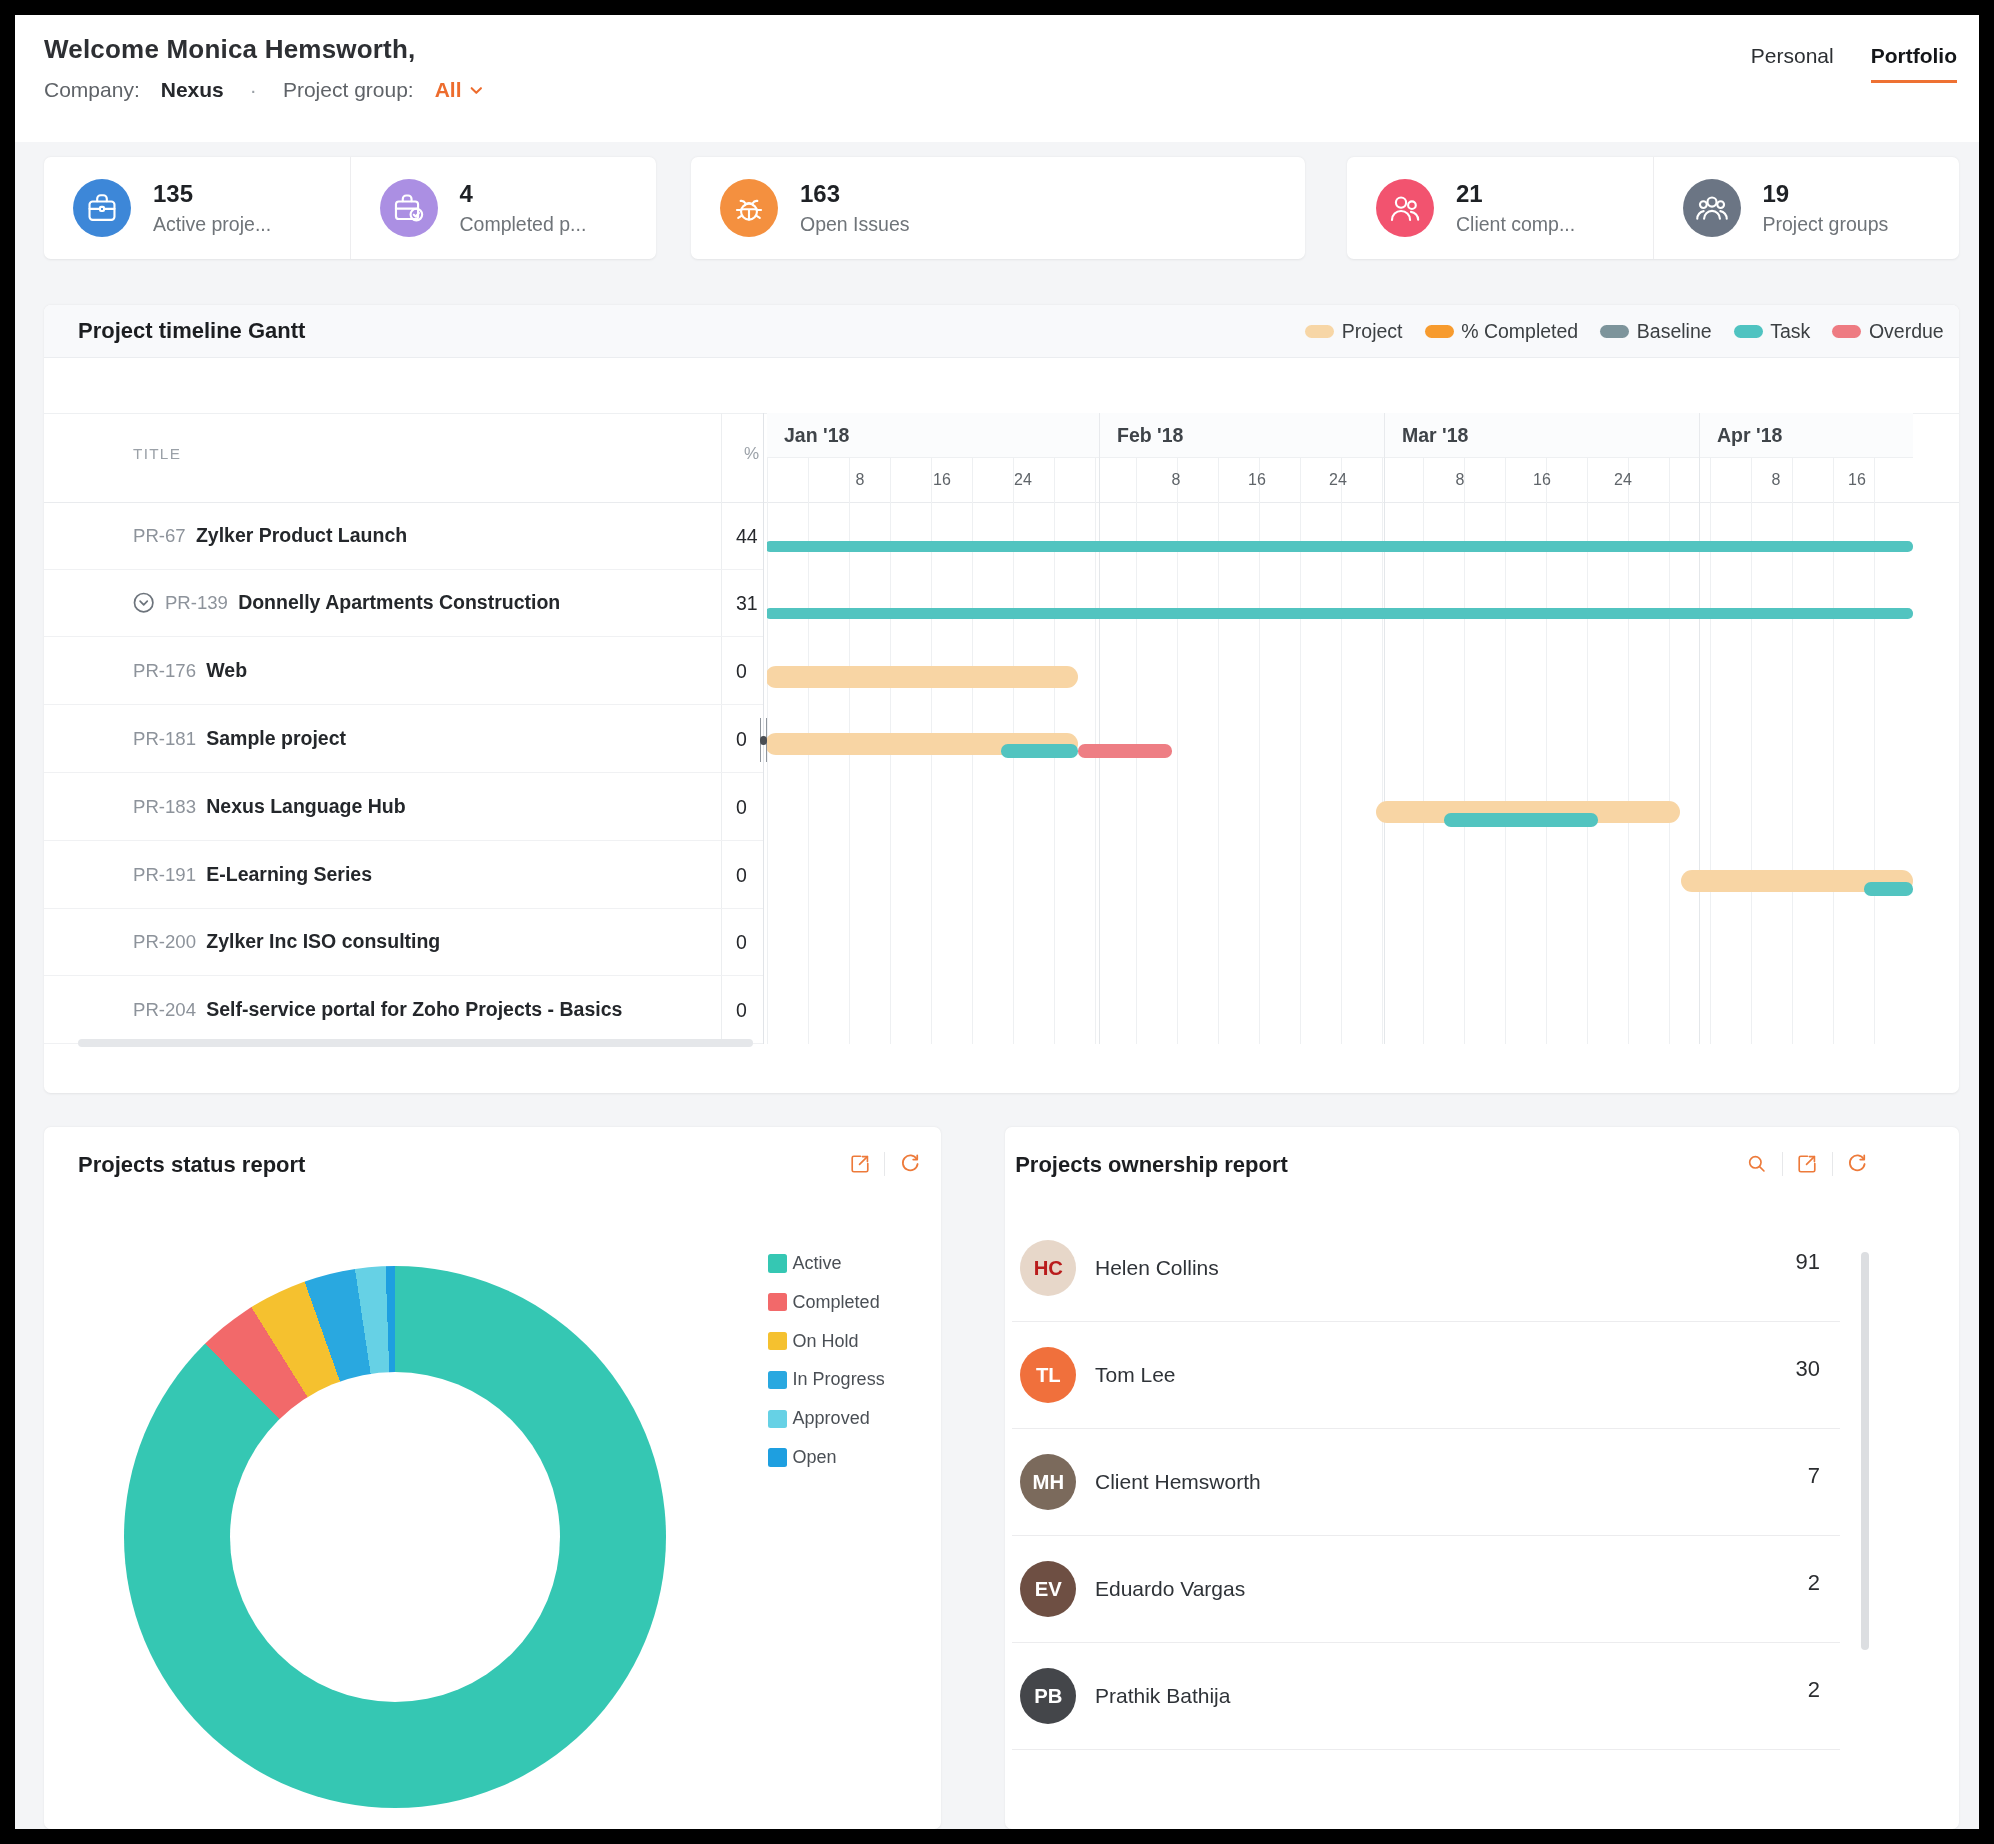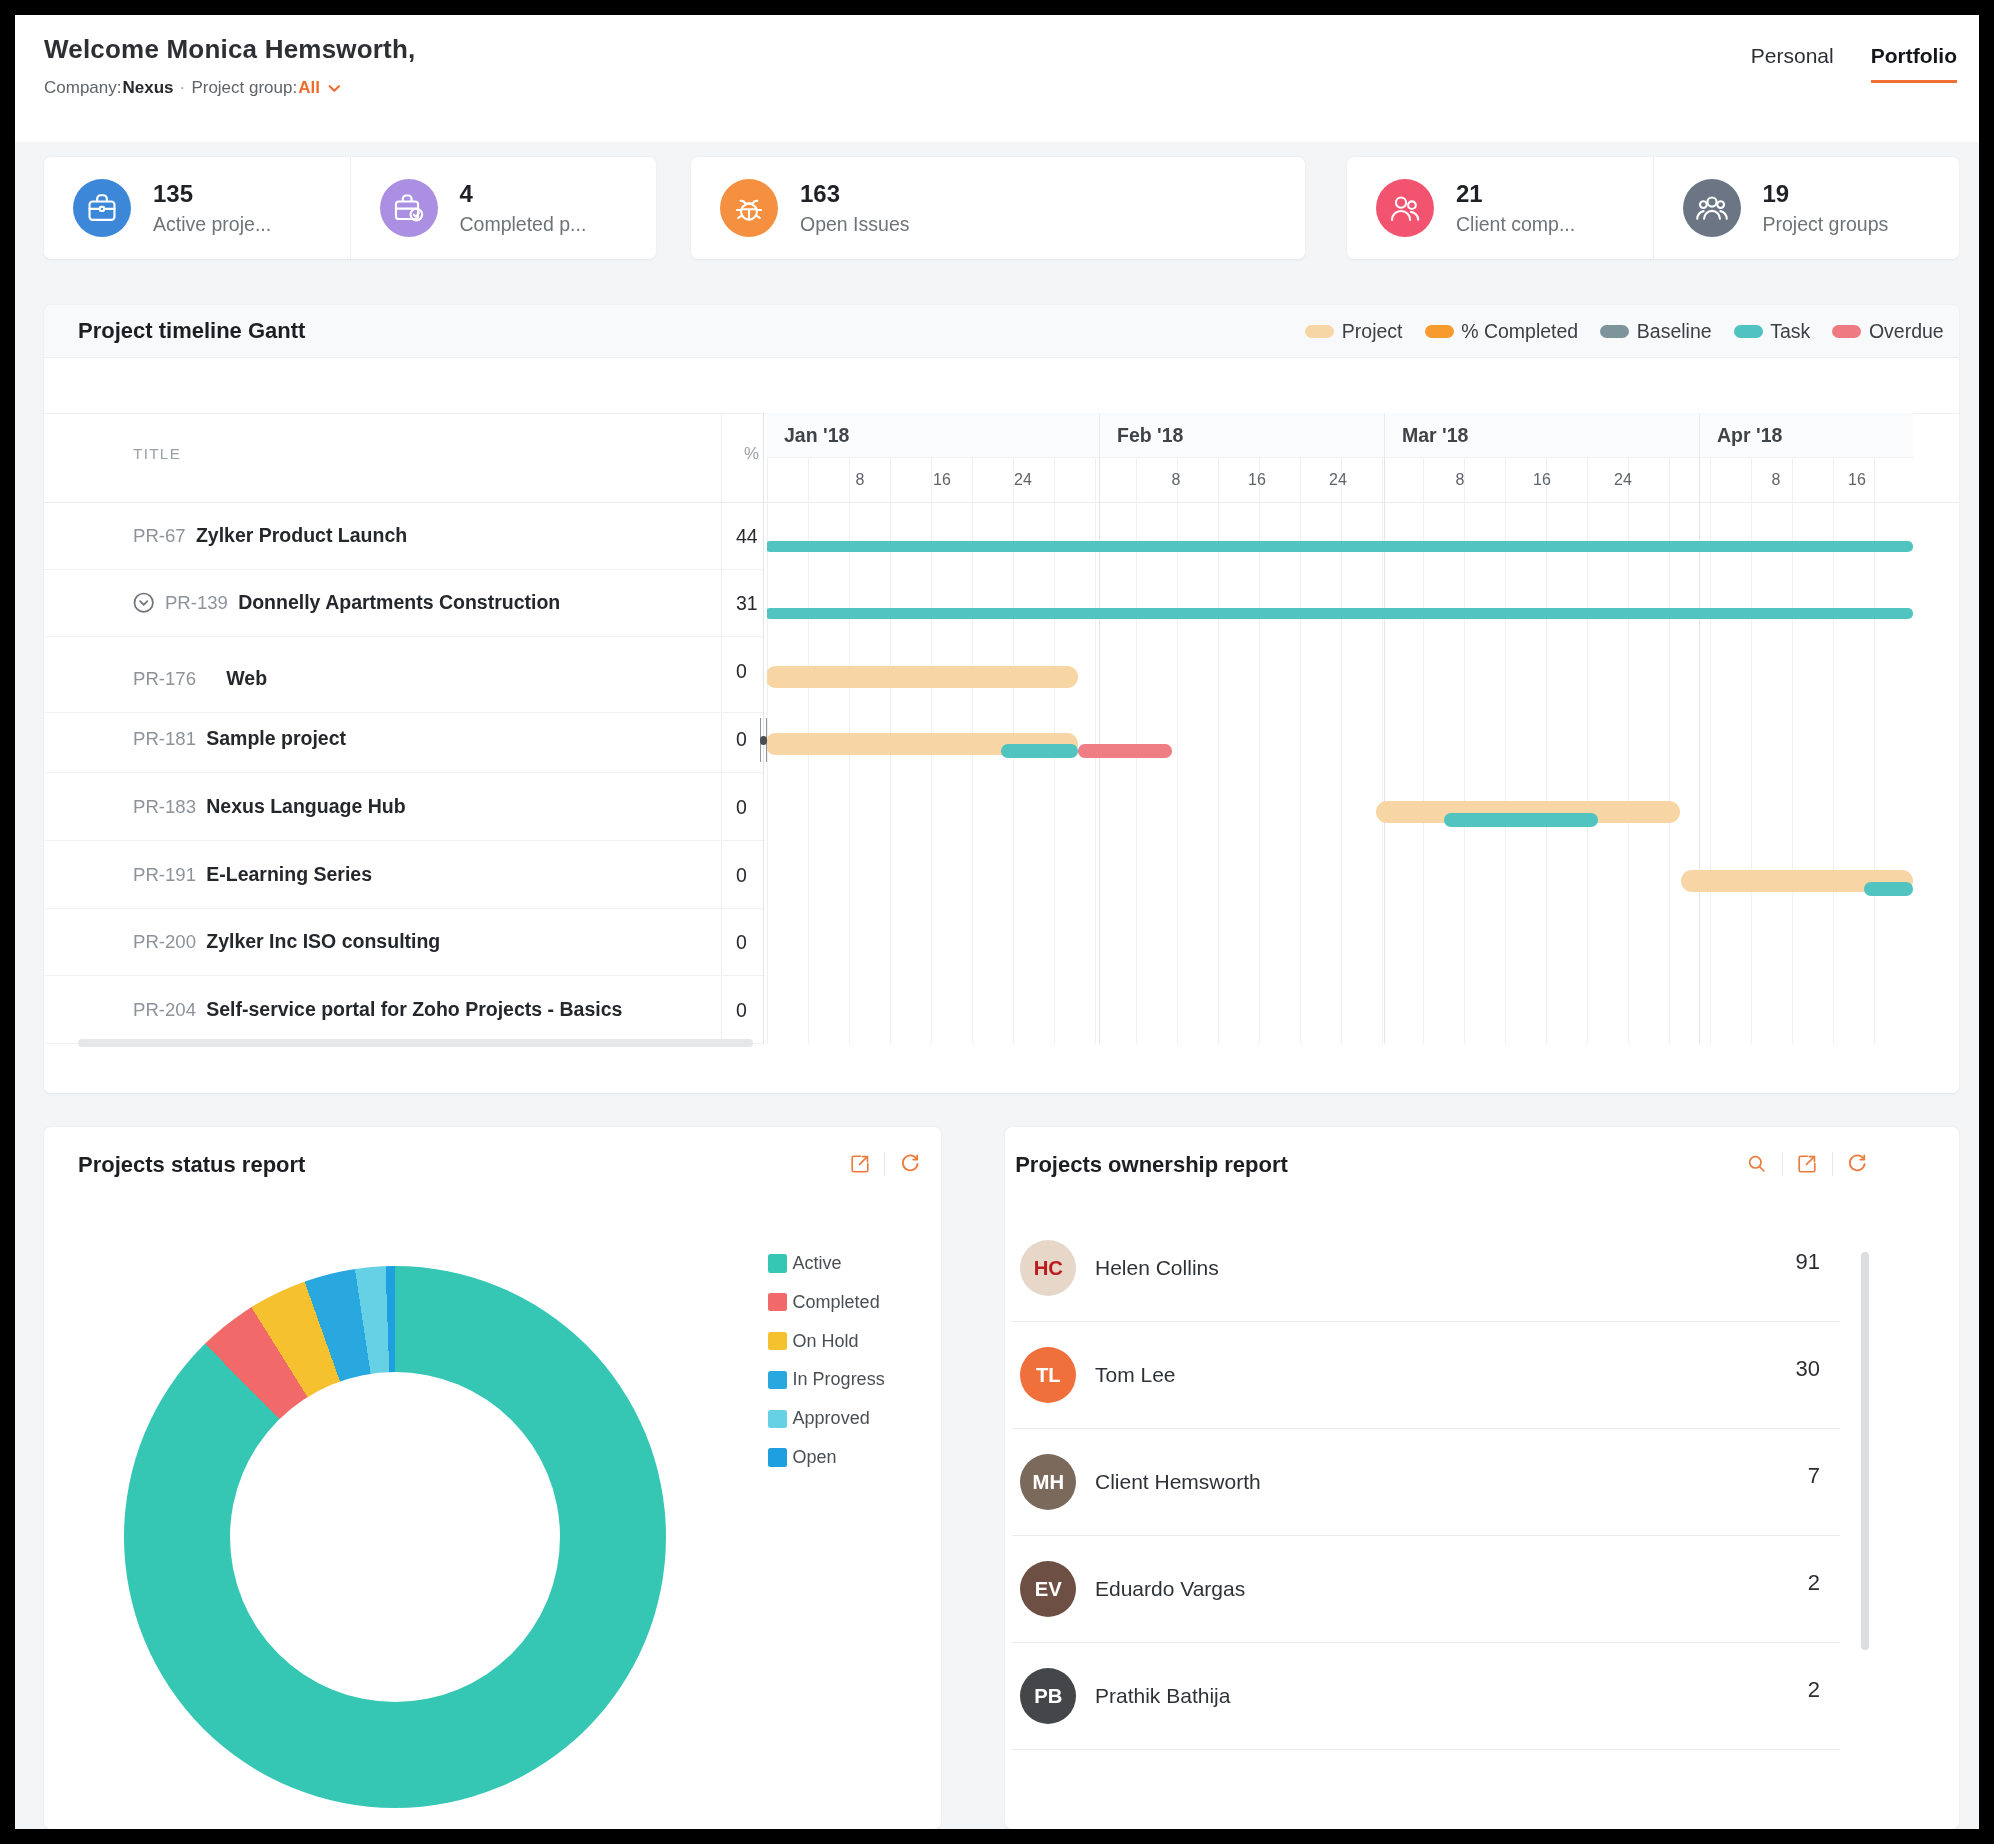--- a/index.html
+++ b/index.html
@@ -5,21 +5,21 @@
   * { margin:0; padding:0; box-sizing:border-box; }
   html,body { background:#000; }
   body { font-family:"Liberation Sans","DejaVu Sans",sans-serif; }
   .page { position:relative; width:1994px; height:1844px; border:15.3px solid #000; background:#f4f5f7; overflow:hidden; }
   .topband { position:absolute; left:0; top:0; width:100%; height:127px; background:#fff; }
   .card { background:#fff; border-radius:6.8px; box-shadow:0 0.8px 2.5px rgba(0,0,0,.07); }
 
   
   .hdr { position:absolute; left:29px; top:18.6px; }
   .welcome { font-size:26px; font-weight:700; color:#2d2f33; letter-spacing:0.2px; }
-  .subrow { margin-top:13.6px; font-size:17px; color:#5f6368; display:flex; align-items:center; gap:1px;text-align:right; }
+  .subrow { margin-top:13.6px; font-size:21px; color:#5f6368; display:flex; align-items:center; gap:21px;text-align:right; }
   .subrow .dark { color:#26282c; font-weight:700; }
   .subrow .dot { color:#9aa0a6; padding:0 5.1px; }
   .subrow .accent { color:#ed6c2d; font-weight:700; display:flex; align-items:center; gap:5.1px; cursor:pointer; }
   .tabs { position:absolute; right:22px; top:29px; display:flex; gap:37px; font-size:21px; }
   .tab { color:#2c2f33; padding-bottom:12px; cursor:pointer; }
   .tab.active { font-weight:700; color:#141619; border-bottom:3.4px solid #ee7133; }
 
   
   .stat-group { position:absolute; top:142px; height:102px; display:flex; }
   .stat-card { flex:1; display:flex; align-items:center; padding-left:29px; gap:22px; cursor:pointer; }
@@ -239,21 +239,21 @@
           <span class="nm">Zylker Product Launch</span>
         </div>
         <div class="grow" style="top: 264px; padding-left: 87px;">
           <span class="chev"><svg viewBox="0 0 24 24" fill="none" stroke="#6d747c" stroke-width="1.6" stroke-linecap="round" stroke-linejoin="round">
               <circle cx="12" cy="12" r="8.7"></circle>
               <polyline points="8.6,10.6 12,14 15.4,10.6"></polyline>
             </svg></span>
           <span class="code">PR-139</span>
           <span class="nm">Donnelly Apartments Construction</span>
         </div>
-        <div class="grow" style="top: 340px; padding-left: 89px; gap: 20px;">
+        <div class="grow" style="top: 332px; padding-left: 89px;">
           <span class="code">PR-176</span>
           <span class="nm">Web</span>
         </div>
         <div class="grow" style="top: 400px; padding-left: 89px;">
           <span class="code">PR-181</span>
           <span class="nm">Sample project</span>
         </div>
         <div class="grow" style="top: 468px; padding-left: 89px;">
           <span class="code">PR-183</span>
           <span class="nm">Nexus Language Hub</span>

